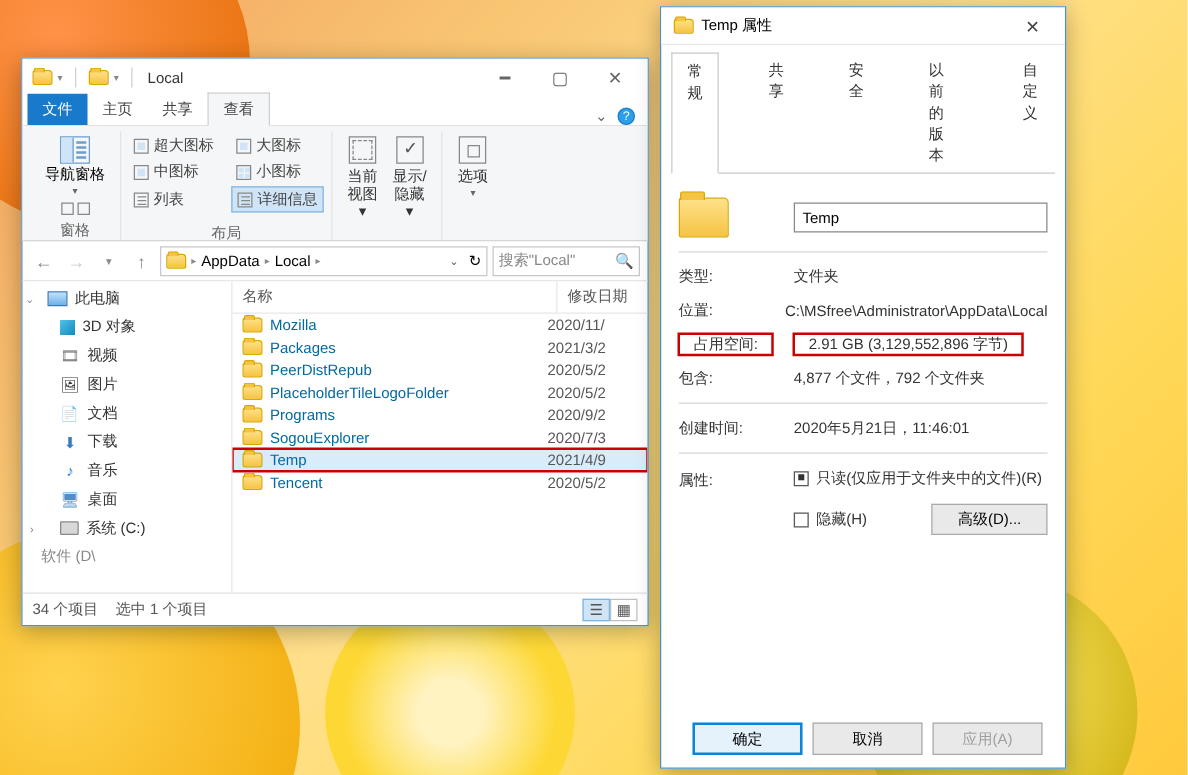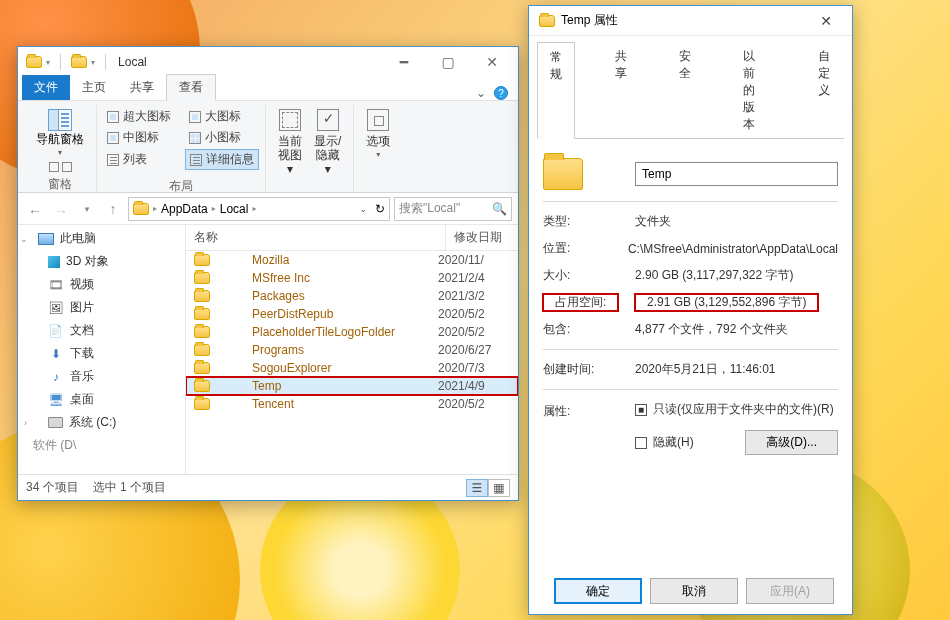--- a/index.html
+++ b/index.html
@@ -80,21 +80,21 @@
 .si-ico.drive { width:15px;height:11px;border:1px solid #888;border-radius:1px;background:#d8d8d8;}
 .side-item.disabled { color:#888; font-size:10px; padding-left:15px;}
 
 .filelist-wrap { flex:1; display:flex; flex-direction:column; }
 .flist-header { display:flex; border-bottom:1px solid #e8e8e8; color:#555;}
 .flist-header div { padding:4px 8px;}
 .flist-header .col-name { flex:1; border-right:1px solid #e8e8e8;}
 .flist-header .col-date { width:72px;}
 .flist-rows { flex:1; overflow-y:auto;}
 .row { display:flex; align-items:center; padding:2px 8px; gap:6px;}
-.row .name { flex:1; color:#a16207;margin-left:36px;}
+.row .name { flex:1; color:#0369a1;}
 .row .date { width:72px; color:#555;}
 .row.sel { background:#d9ecf9; outline:2px solid #c80000; outline-offset:-1px;}
 .statusbar { border-top:1px solid #e0e0e0; height:26px; display:flex; align-items:center; padding:0 8px; gap:14px; color:#555;}
 .statusbar .view-toggle { margin-left:auto; display:flex;}
 .statusbar .view-toggle span { width:22px;height:18px;border:1px solid #c0c0c0; display:flex;align-items:center;justify-content:center;}
 .statusbar .view-toggle span:first-child { background:#cfe4f6; border-color:#7eb4e2;}
 
 
 .props { left: 528px; top: 5px; width: 325px; height: 610px; display:flex; flex-direction:column;}
 .props .titlebar { height:30px; background:#fff; border-bottom:1px solid #e8e8e8;}
@@ -302,42 +302,37 @@
         <div class="col-date">修改日期</div>
       </div>
       <div class="flist-rows" id="file-rows">
           <div class="row">
             <span class="folder-icon"></span>
             <span class="name">Mozilla</span>
             <span class="date">2020/11/</span>
           </div>
           <div class="row">
             <span class="folder-icon"></span>
-            <span class="name">MSfree Inc</span>
-            <span class="date">2021/2/4</span>
-          </div>
-          <div class="row">
-            <span class="folder-icon"></span>
             <span class="name">Packages</span>
             <span class="date">2021/3/2</span>
           </div>
           <div class="row">
             <span class="folder-icon"></span>
             <span class="name">PeerDistRepub</span>
             <span class="date">2020/5/2</span>
           </div>
           <div class="row">
             <span class="folder-icon"></span>
             <span class="name">PlaceholderTileLogoFolder</span>
             <span class="date">2020/5/2</span>
           </div>
           <div class="row">
             <span class="folder-icon"></span>
             <span class="name">Programs</span>
-            <span class="date">2020/6/27</span>
+            <span class="date">2020/9/2</span>
           </div>
           <div class="row">
             <span class="folder-icon"></span>
             <span class="name">SogouExplorer</span>
             <span class="date">2020/7/3</span>
           </div>
           <div class="row sel">
             <span class="folder-icon"></span>
             <span class="name">Temp</span>
             <span class="date">2021/4/9</span>
@@ -385,24 +380,20 @@
         <input class="name-input" value="Temp" style="">
       </div>
       <hr class="psep">
       <div class="prow">
           <div class="pl">类型:</div>
           <div class="pv">文件夹</div>
         </div>
       <div class="prow">
           <div class="pl">位置:</div>
           <div class="pv">C:\MSfree\Administrator\AppData\Local</div>
-        </div>
-      <div class="prow">
-          <div class="pl">大小:</div>
-          <div class="pv">2.90 GB (3,117,297,322 字节)</div>
         </div>
       <div class="prow">
           <div class="pl"><span class="hl-red">占用空间:</span></div>
           <div class="pv"><span class="hl-red">2.91 GB (3,129,552,896 字节)</span></div>
         </div>
       <div class="prow">
           <div class="pl">包含:</div>
           <div class="pv">4,877 个文件，792 个文件夹</div>
         </div>
       <hr class="psep">

